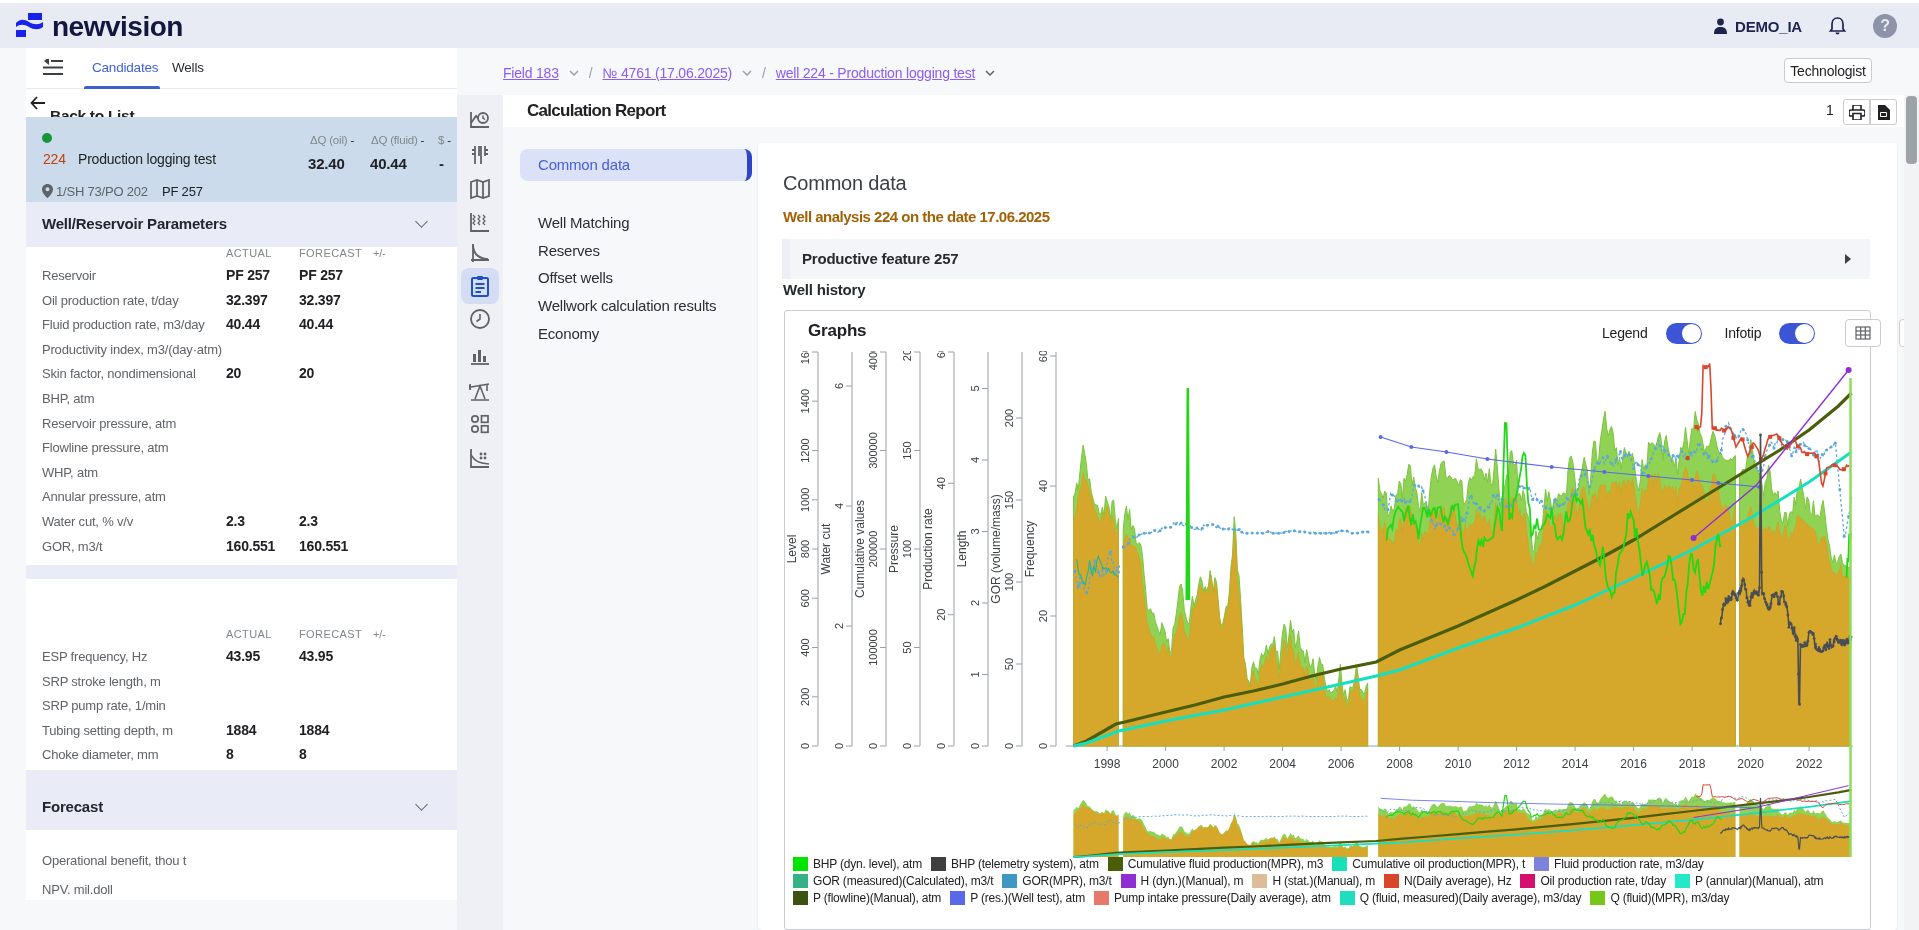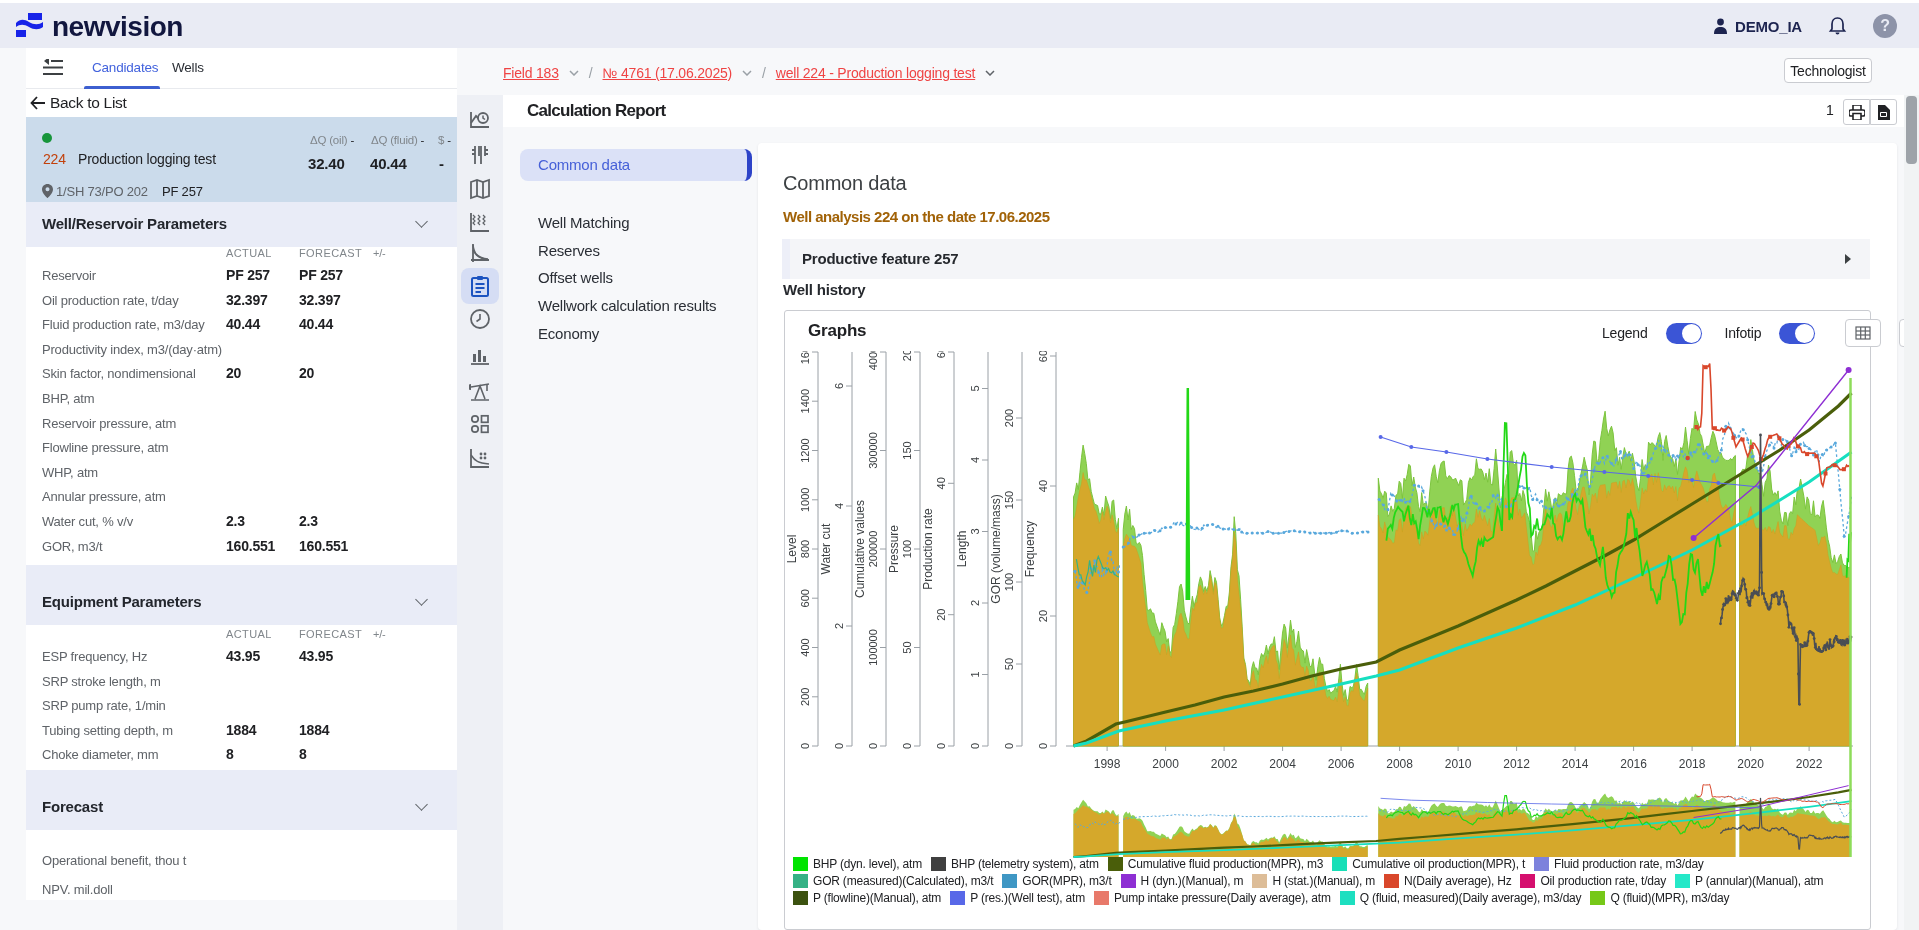--- a/index.html
+++ b/index.html
@@ -11,21 +11,21 @@
 #logo { position:absolute; left:52px; top:8px; font-size:28px; font-weight:bold; color:#12173f; letter-spacing:-0.5px;}
 #hdr-right { position:absolute; right:22px; top:11px; color:#1d2450; font-size:15px; font-weight:bold; display:flex; align-items:center; gap:26px;}
 #lp { position:absolute; left:0; top:48px; width:456px; height:852px; background:#fff; border-right:1px solid #e1e3e8;margin-left:26px;}
 .tab { position:absolute; top:12px; font-size:13.5px; }
 .sechdr { position:absolute; left:0; width:440px; height:45px; background:#e9ecf7;}
 .sechdr-t { font-size:15px; font-weight:bold; color:#23262d; position:absolute; left:16px; top:13px;}
 .chev { position:absolute; right:40px; top:15px; width:9px; height:9px; border-right:1.8px solid #5f6368; border-bottom:1.8px solid #5f6368; transform:rotate(45deg);}
 .gapbar { position:absolute; left:0; width:440px; height:14px; background:#e9ecf7;}
 .sbthumb { position:absolute; background:#9ea3a9; border-radius:4px;}
 #bcrow { position:absolute; left:457px; top:48px; width:1447px; height:47px; background:#f7f8fa;}
-.bc { font-size:14px; color:#ef4444; text-decoration:underline; }
+.bc { font-size:14px; color:#8b5cf6; text-decoration:underline; }
 .sep { color:#9aa0a6; font-size:14px;}
 #rail { position:absolute; left:457px; top:95px; width:46px; height:835px; background:#eef0f5;}
 #titlerow { position:absolute; left:503px; top:95px; width:1401px; height:32px; background:#fff;}
 #titlerow h1 { position:absolute; left:24px; top:6px; font-size:17px; color:#202124; letter-spacing:-0.7px;}
 .menuitem { position:absolute; left:520px; width:232px; height:36px; font-size:15px; color:#2a2e35; line-height:36px; padding-left:18px;}
 #mi-active { background:#dbe1f7; border-radius:8px; border-right:5px solid #2d43c8; color:#4660d8; height:32px; line-height:32px;}
 #card { position:absolute; left:758px; top:143px; width:1139px; height:787px; background:#fff; border-radius:4px; box-shadow:0 1px 3px rgba(0,0,0,0.08);}
 #gpanel { position:absolute; left:784px; top:310px; width:1087px; height:620px; background:#fff; border:1px solid #caccd1; border-radius:3px;}
 .tgl { width:36px; height:21px; background:#3b55d6; border-radius:11px; position:relative; display:inline-block;}
 .tgl::after { content:""; position:absolute; right:1px; top:1px; width:19px; height:19px; background:#fff; border-radius:50%;}
@@ -72,21 +72,21 @@
         <line x1="0" y1="15" x2="20" y2="15"></line>
       </g>
   <path d="M6 0 L1 4 L6 8 Z" fill="#3c4043" transform="translate(0,-2)"></path>
  </svg>
  <div class="tab" style="left:66px;color:#4262dd;">Candidates</div>
  <div class="tab" style="left:146px;color:#2a2e35;">Wells</div>
  <div class="abs" style="left:58px;top:38px;width:76px;height:3px;background:#3d5fd0;border-radius:2px 2px 0 0"></div>
  <svg class="abs" style="left:4px;top:48px" width="15" height="14" viewBox="0 0 15 14">
       <path d="M7 1 L1.5 7 L7 13 M1.5 7 L15 7" stroke="#202124" stroke-width="1.8" fill="none"></path>
     </svg>
- <div class="abs" style="left:24px;top:46px;font-size:15.5px;font-weight:normal;color:#202124;letter-spacing:-0.3px">Back to List</div>
+ <div class="abs" style="left:24px;top:59px;font-size:15.5px;font-weight:bold;color:#202124;letter-spacing:-0.3px">Back to List</div>
 
  <div class="abs" style="left:0;top:69px;width:455px;height:85px;background:#cbdbeb"></div>
  <div class="abs" style="left:16px;top:85px;width:10px;height:10px;border-radius:50%;background:#17953b"></div>
  <div class="abs" style="left:17px;top:103px;font-size:14px;color:#c2410c">224</div>
  <div class="abs" style="left:52px;top:103px;font-size:14px;color:#202124">Production logging test</div>
  <div class="abs" style="left:284px;top:86px;font-size:11.5px;color:#80868b">ΔQ (oil) <span style="color:#202124">-</span></div>
  <div class="abs" style="left:282px;top:107px;font-size:15px;font-weight:bold;color:#202124">32.40</div>
  <div class="abs" style="left:345px;top:86px;font-size:11.5px;color:#80868b">ΔQ (fluid) <span style="color:#202124">-</span></div>
  <div class="abs" style="left:344px;top:107px;font-size:15px;font-weight:bold;color:#202124">40.44</div>
  <div class="abs" style="left:412px;top:86px;font-size:11.5px;color:#80868b">$ <span style="color:#202124">-</span></div>
@@ -140,24 +140,20 @@
       <div class="abs" style="left:16px;top:45.6px;font-size:13px;color:#5f6368">SRP stroke length, m</div>
       <div class="abs" style="left:16px;top:70.2px;font-size:13px;color:#5f6368">SRP pump rate, 1/min</div>
       <div class="abs" style="left:16px;top:94.80000000000001px;font-size:13px;color:#5f6368">Tubing setting depth, m</div>
       <div class="abs" style="left:200px;top:93.80000000000001px;font-size:14px;font-weight:bold;color:#202124">1884</div>
       <div class="abs" style="left:273px;top:93.80000000000001px;font-size:14px;font-weight:bold;color:#202124">1884</div>
       <div class="abs" style="left:16px;top:119.4px;font-size:13px;color:#5f6368">Choke diameter, mm</div>
       <div class="abs" style="left:200px;top:118.4px;font-size:14px;font-weight:bold;color:#202124">8</div>
       <div class="abs" style="left:273px;top:118.4px;font-size:14px;font-weight:bold;color:#202124">8</div>
     </div>
  <div class="gapbar" style="top:517px"></div>
- <div class="sechdr" style="top:531px;height:46px">
-      <span class="sechdr-t" style="top:14px">Equipment Parameters</span>
-      <span class="chev" style="top:16px"></span>
-    </div>
  <div class="gapbar" style="top:722px"></div>
  <div class="sechdr" style="top:736px;height:46px">
       <span class="sechdr-t" style="top:14px">Forecast</span>
       <span class="chev" style="top:16px"></span>
     </div>
  <div class="abs" style="left:16px;top:805px;font-size:13px;color:#5f6368">Operational benefit, thou t</div>
  <div class="abs" style="left:16px;top:834px;font-size:13px;color:#5f6368">NPV. mil.doll</div>
  <div class="sbthumb" style="left:444px;top:151px;width:8px;height:536px"></div>
 </div>
 

